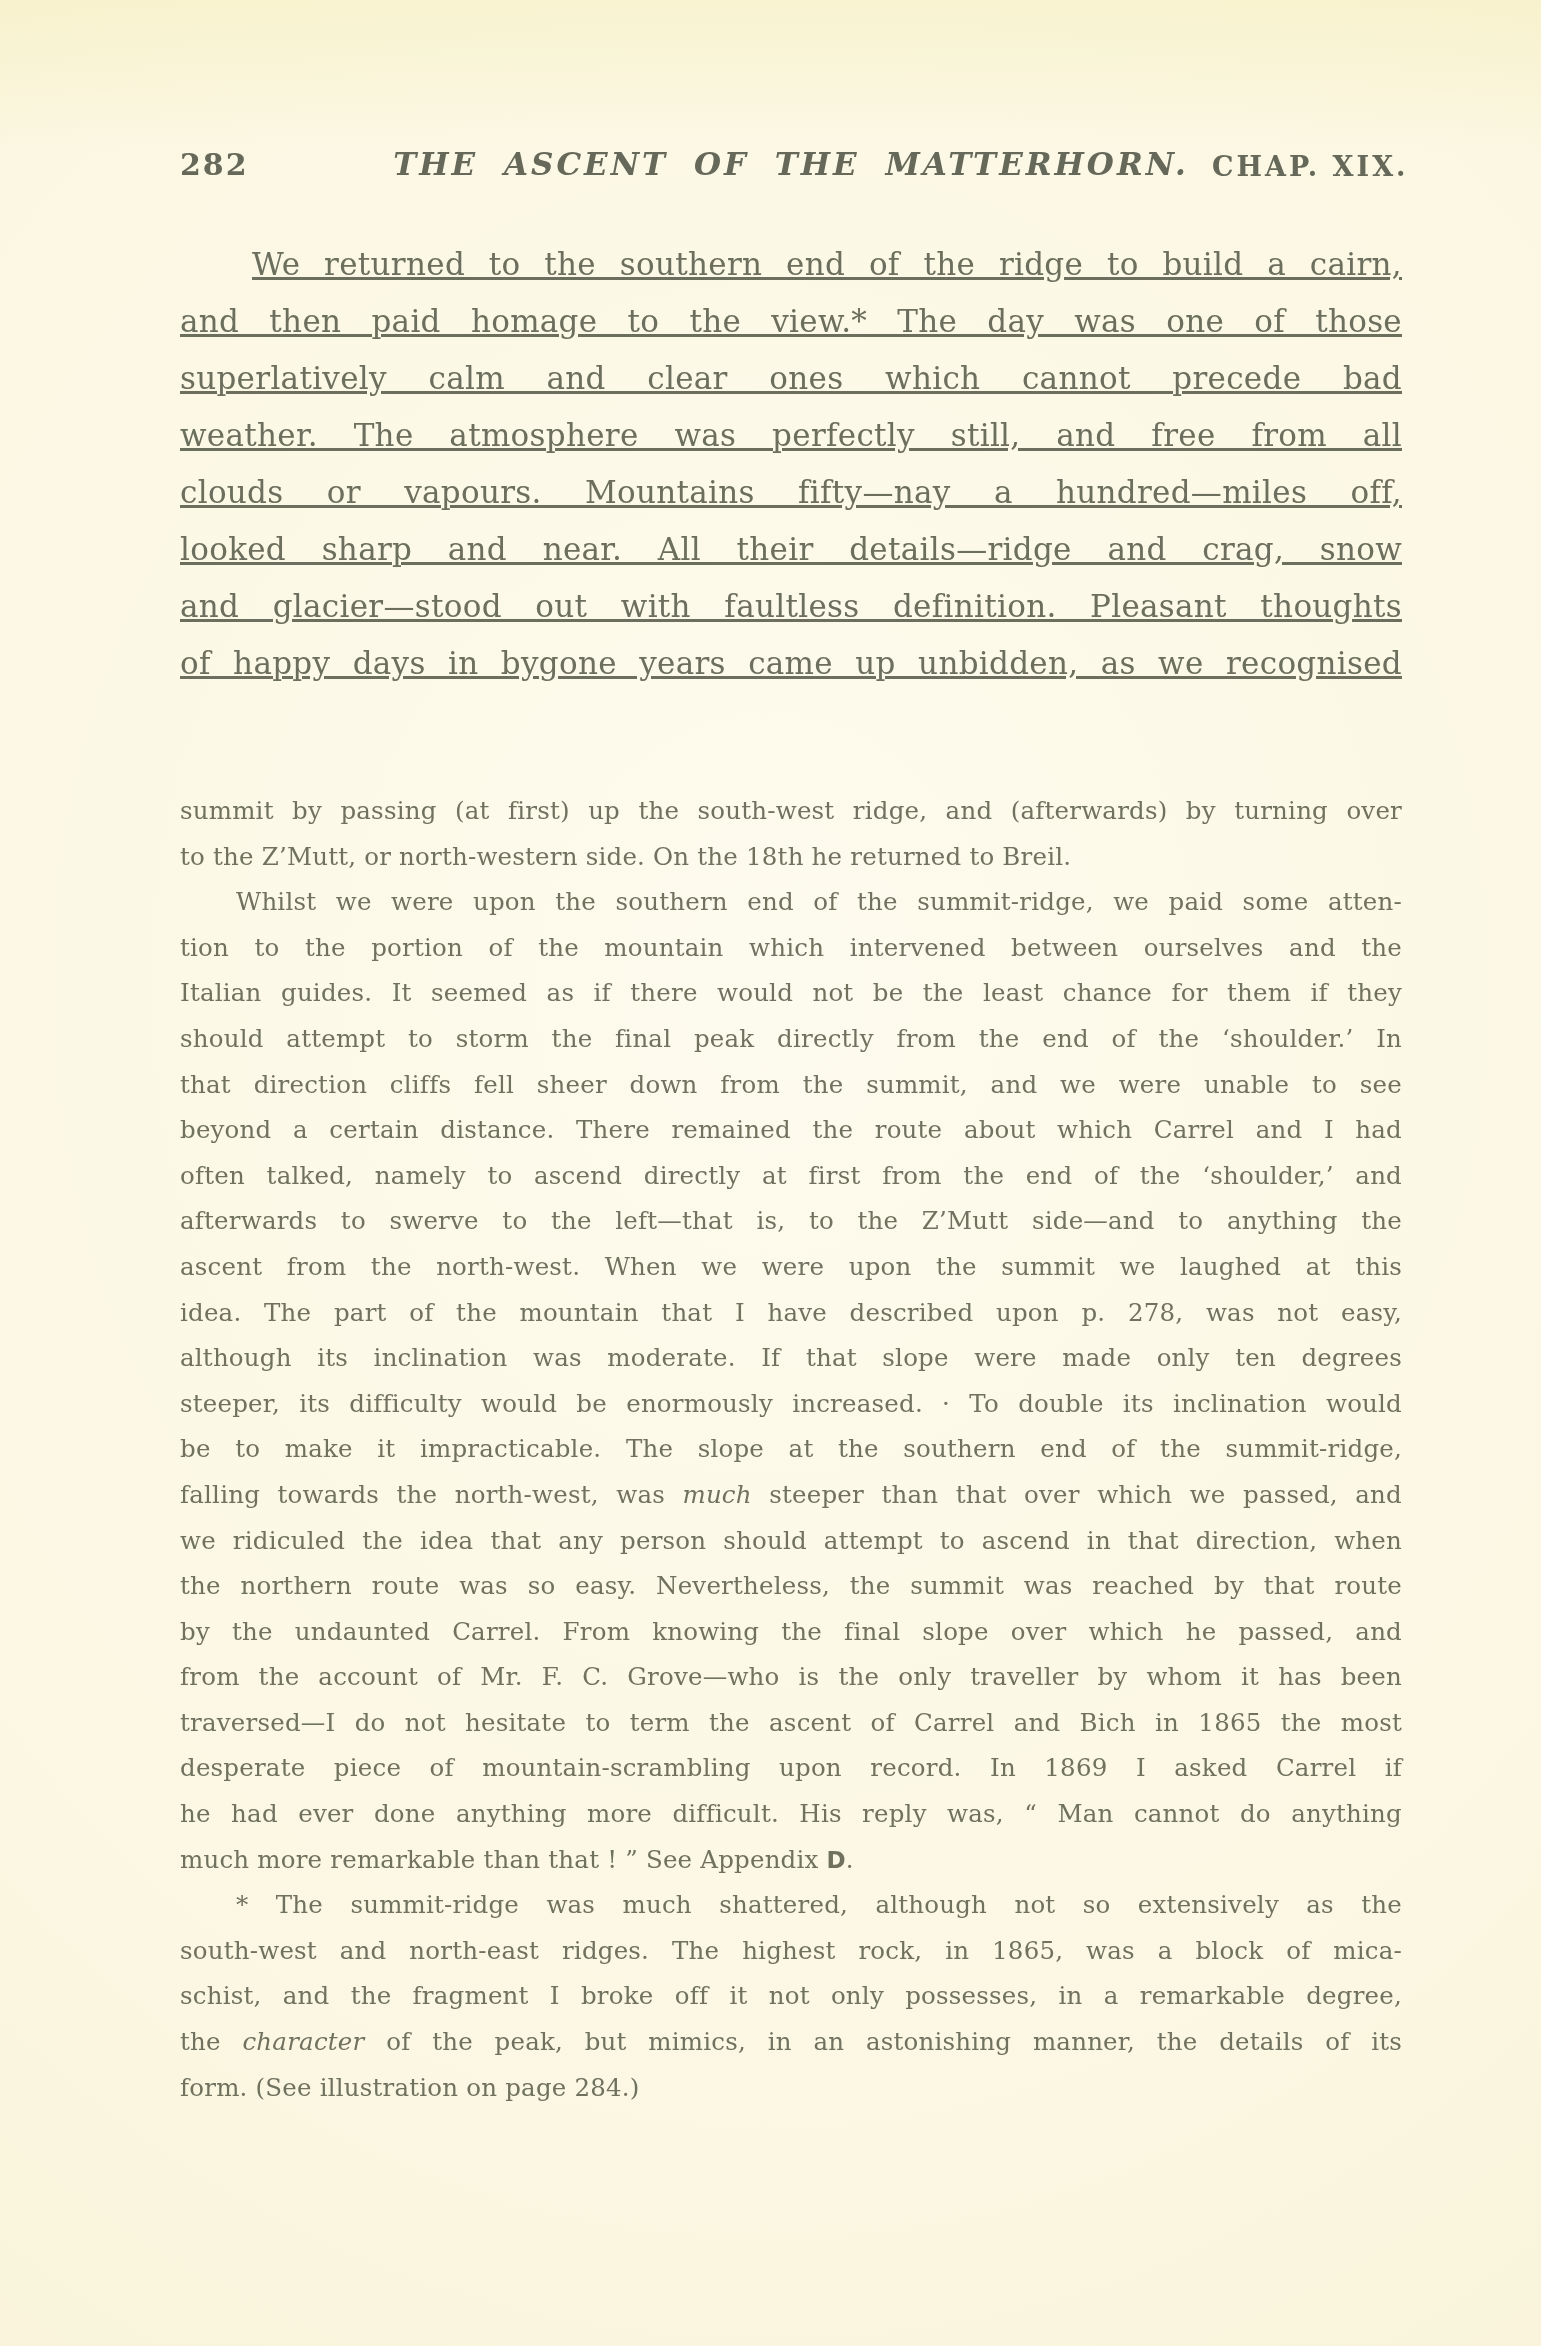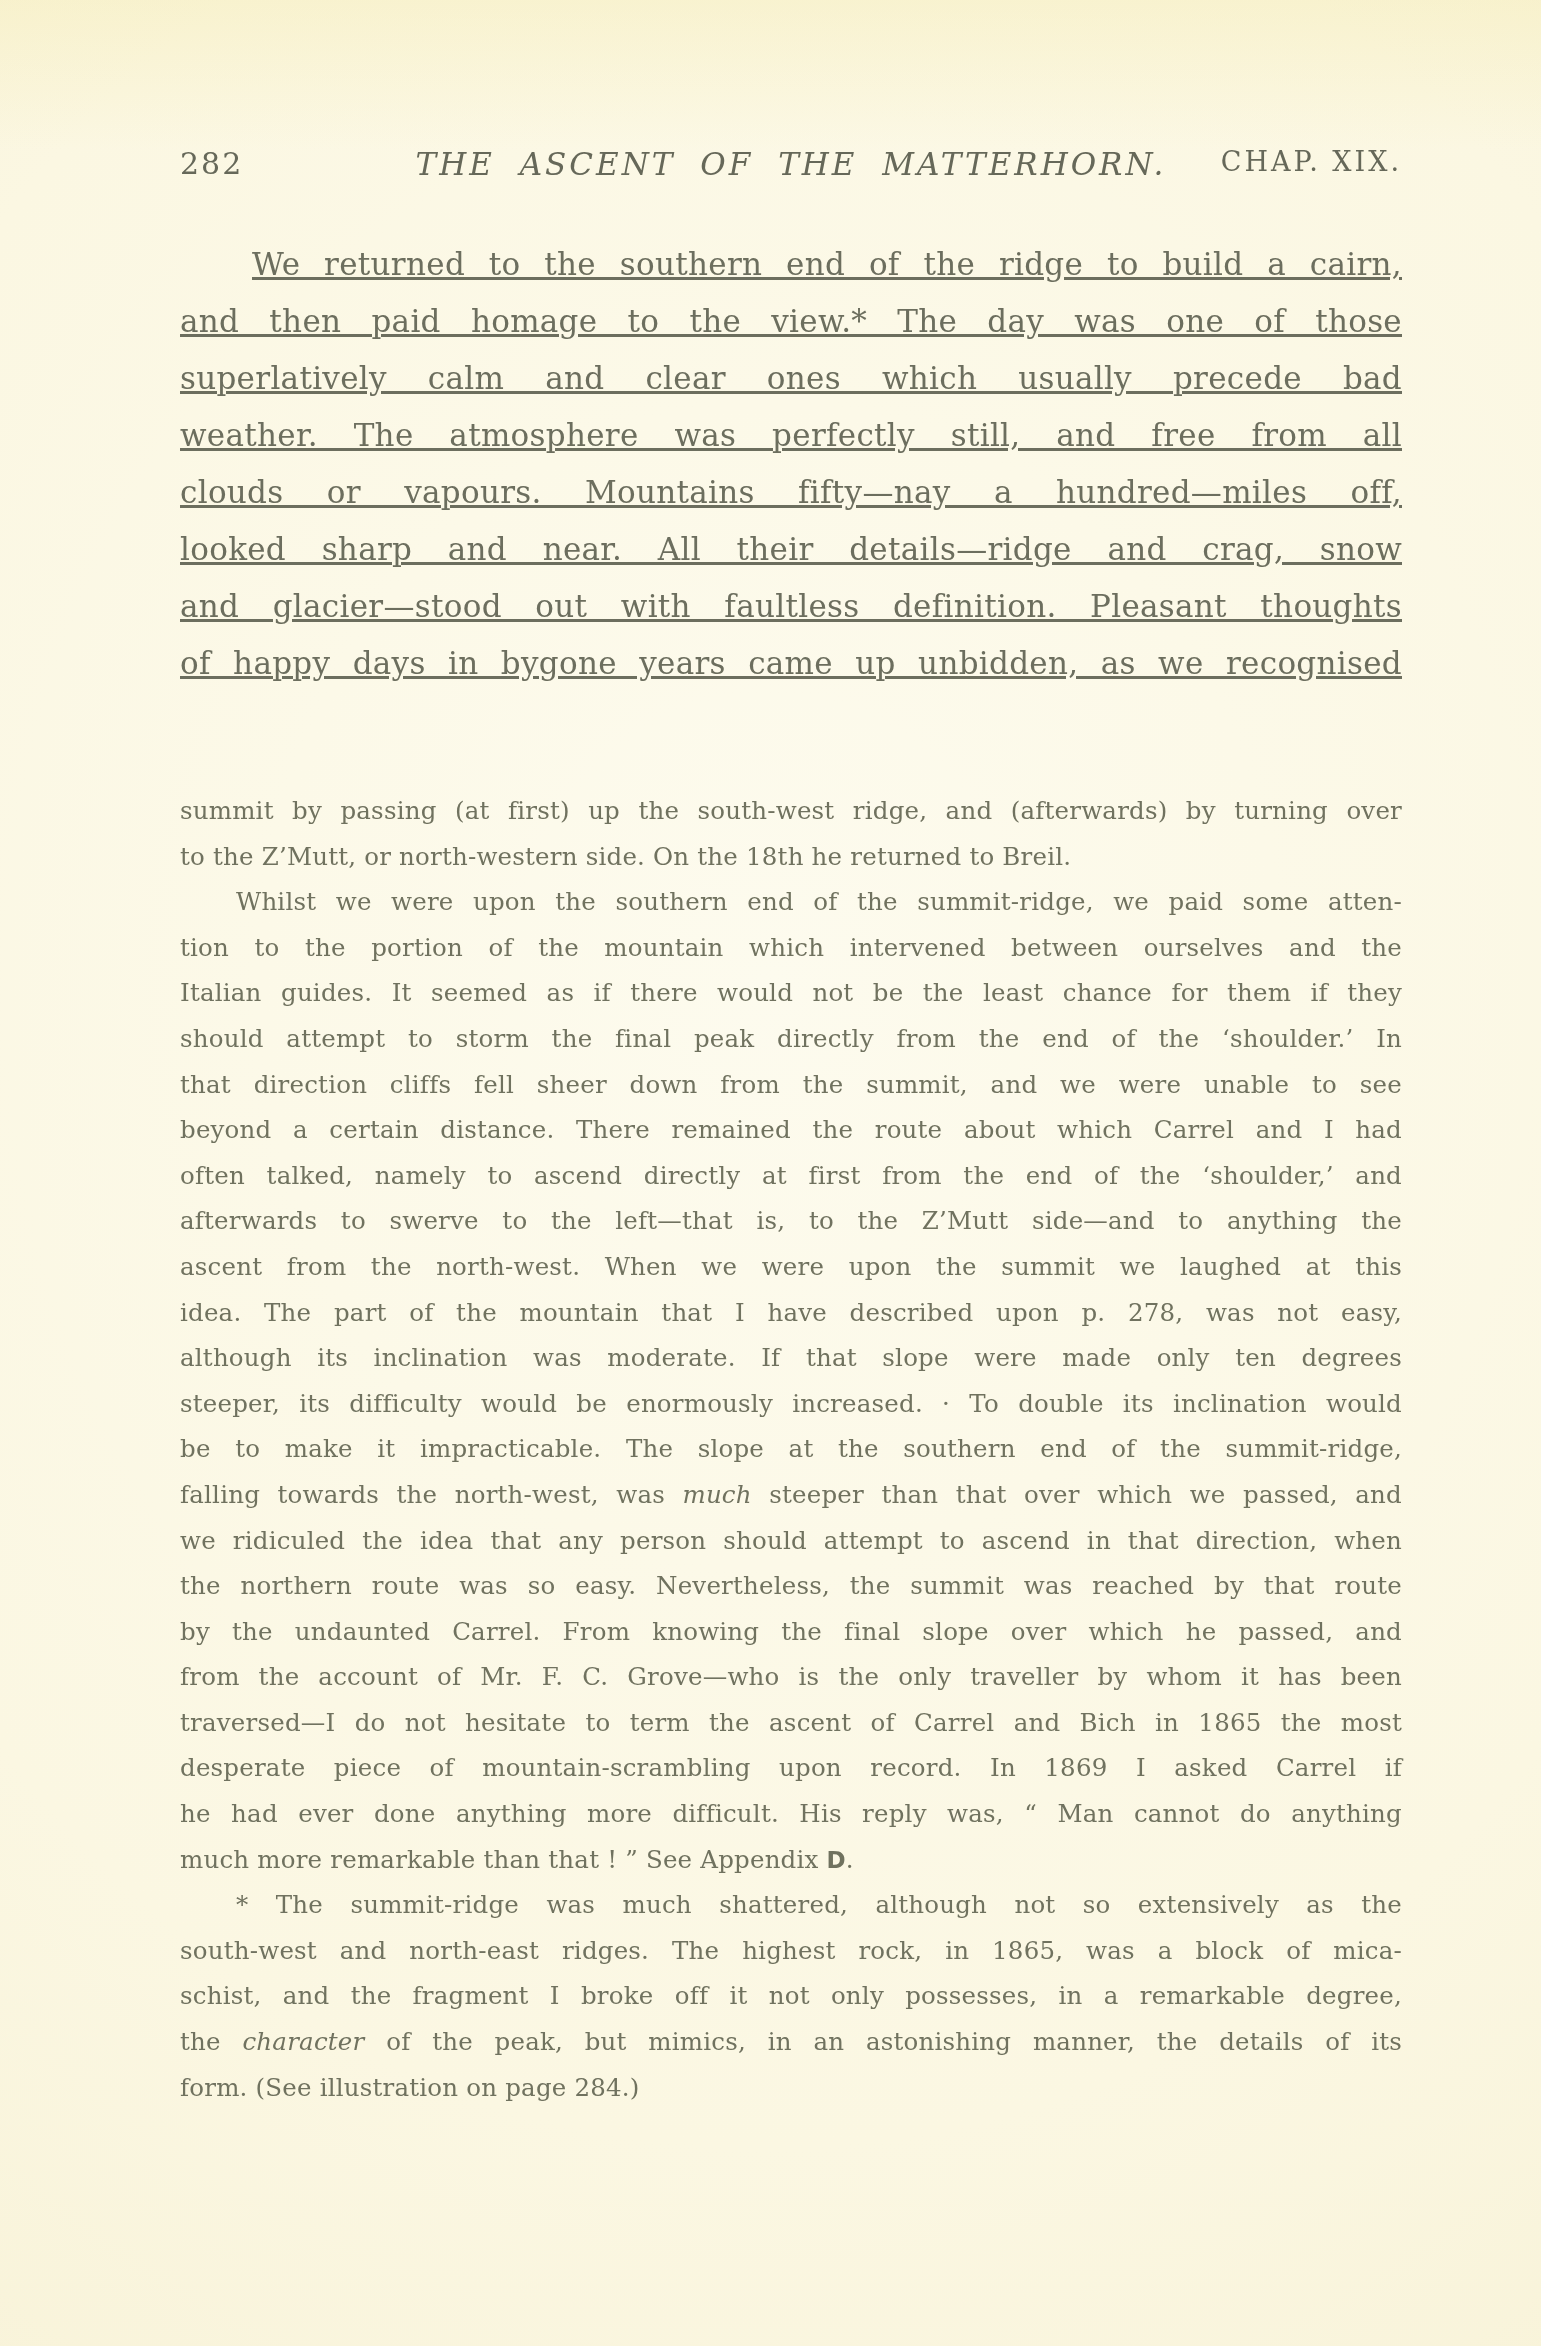--- a/index.html
+++ b/index.html
@@ -15,22 +15,23 @@
   }
   .paper-tint-top{
     position:absolute;left:0;top:0;width:100%;height:150px;
     background:linear-gradient(to bottom, rgba(243,233,170,0.35), rgba(243,233,170,0));
     pointer-events:none;
   }
   .textblock{position:absolute;left:180px;width:1222px;color:#6c6e5e;}
 
   
   .header{
-    top:146px;display:flex;align-items:flex-start;
+    top:146px;display:flex;align-items:flex-end;
     color:#666859;
+    font-weight:bold;
   }
   .hdr-num{width:190px;font-size:30px;letter-spacing:2px;}
   .hdr-title{
     flex:1;text-align:center;font-style:italic;font-size:31px;
     letter-spacing:3px;word-spacing:12px;white-space:nowrap;
   }
   .hdr-chap{width:190px;text-align:right;font-size:27px;letter-spacing:3px;white-space:nowrap;}
 
   
   .main{top:236px;font-size:31px;line-height:57px;letter-spacing:0.3px;}
@@ -63,21 +64,21 @@
 
   <div class="textblock header">
     <span class="hdr-num">282</span>
     <span class="hdr-title">THE ASCENT OF THE MATTERHORN.</span>
     <span class="hdr-chap">CHAP. XIX.</span>
   </div>
 
   <div class="textblock main">
     <div class="line indent">We returned to the southern end of the ridge to build a cairn,</div>
     <div class="line">and then paid homage to the view.*  The day was one of those</div>
-    <div class="line">superlatively calm and clear ones which usually precede bad</div>
+    <div class="line">superlatively calm and clear ones which cannot precede bad</div>
     <div class="line">weather.  The atmosphere was perfectly still, and free from all</div>
     <div class="line">clouds or vapours.  Mountains fifty—nay a hundred—miles off,</div>
     <div class="line">looked sharp and near.  All their details—ridge and crag, snow</div>
     <div class="line">and glacier—stood out with faultless definition.  Pleasant thoughts</div>
     <div class="line">of happy days in bygone years came up unbidden, as we recognised</div>
   </div>
 
   <div class="textblock fnotes">
     <div class="fline">summit by passing (at first) up the south-west ridge, and (afterwards) by turning over</div>
     <div class="fline no-j">to the Z’Mutt, or north-western side.   On the 18th he returned to Breil.</div>

